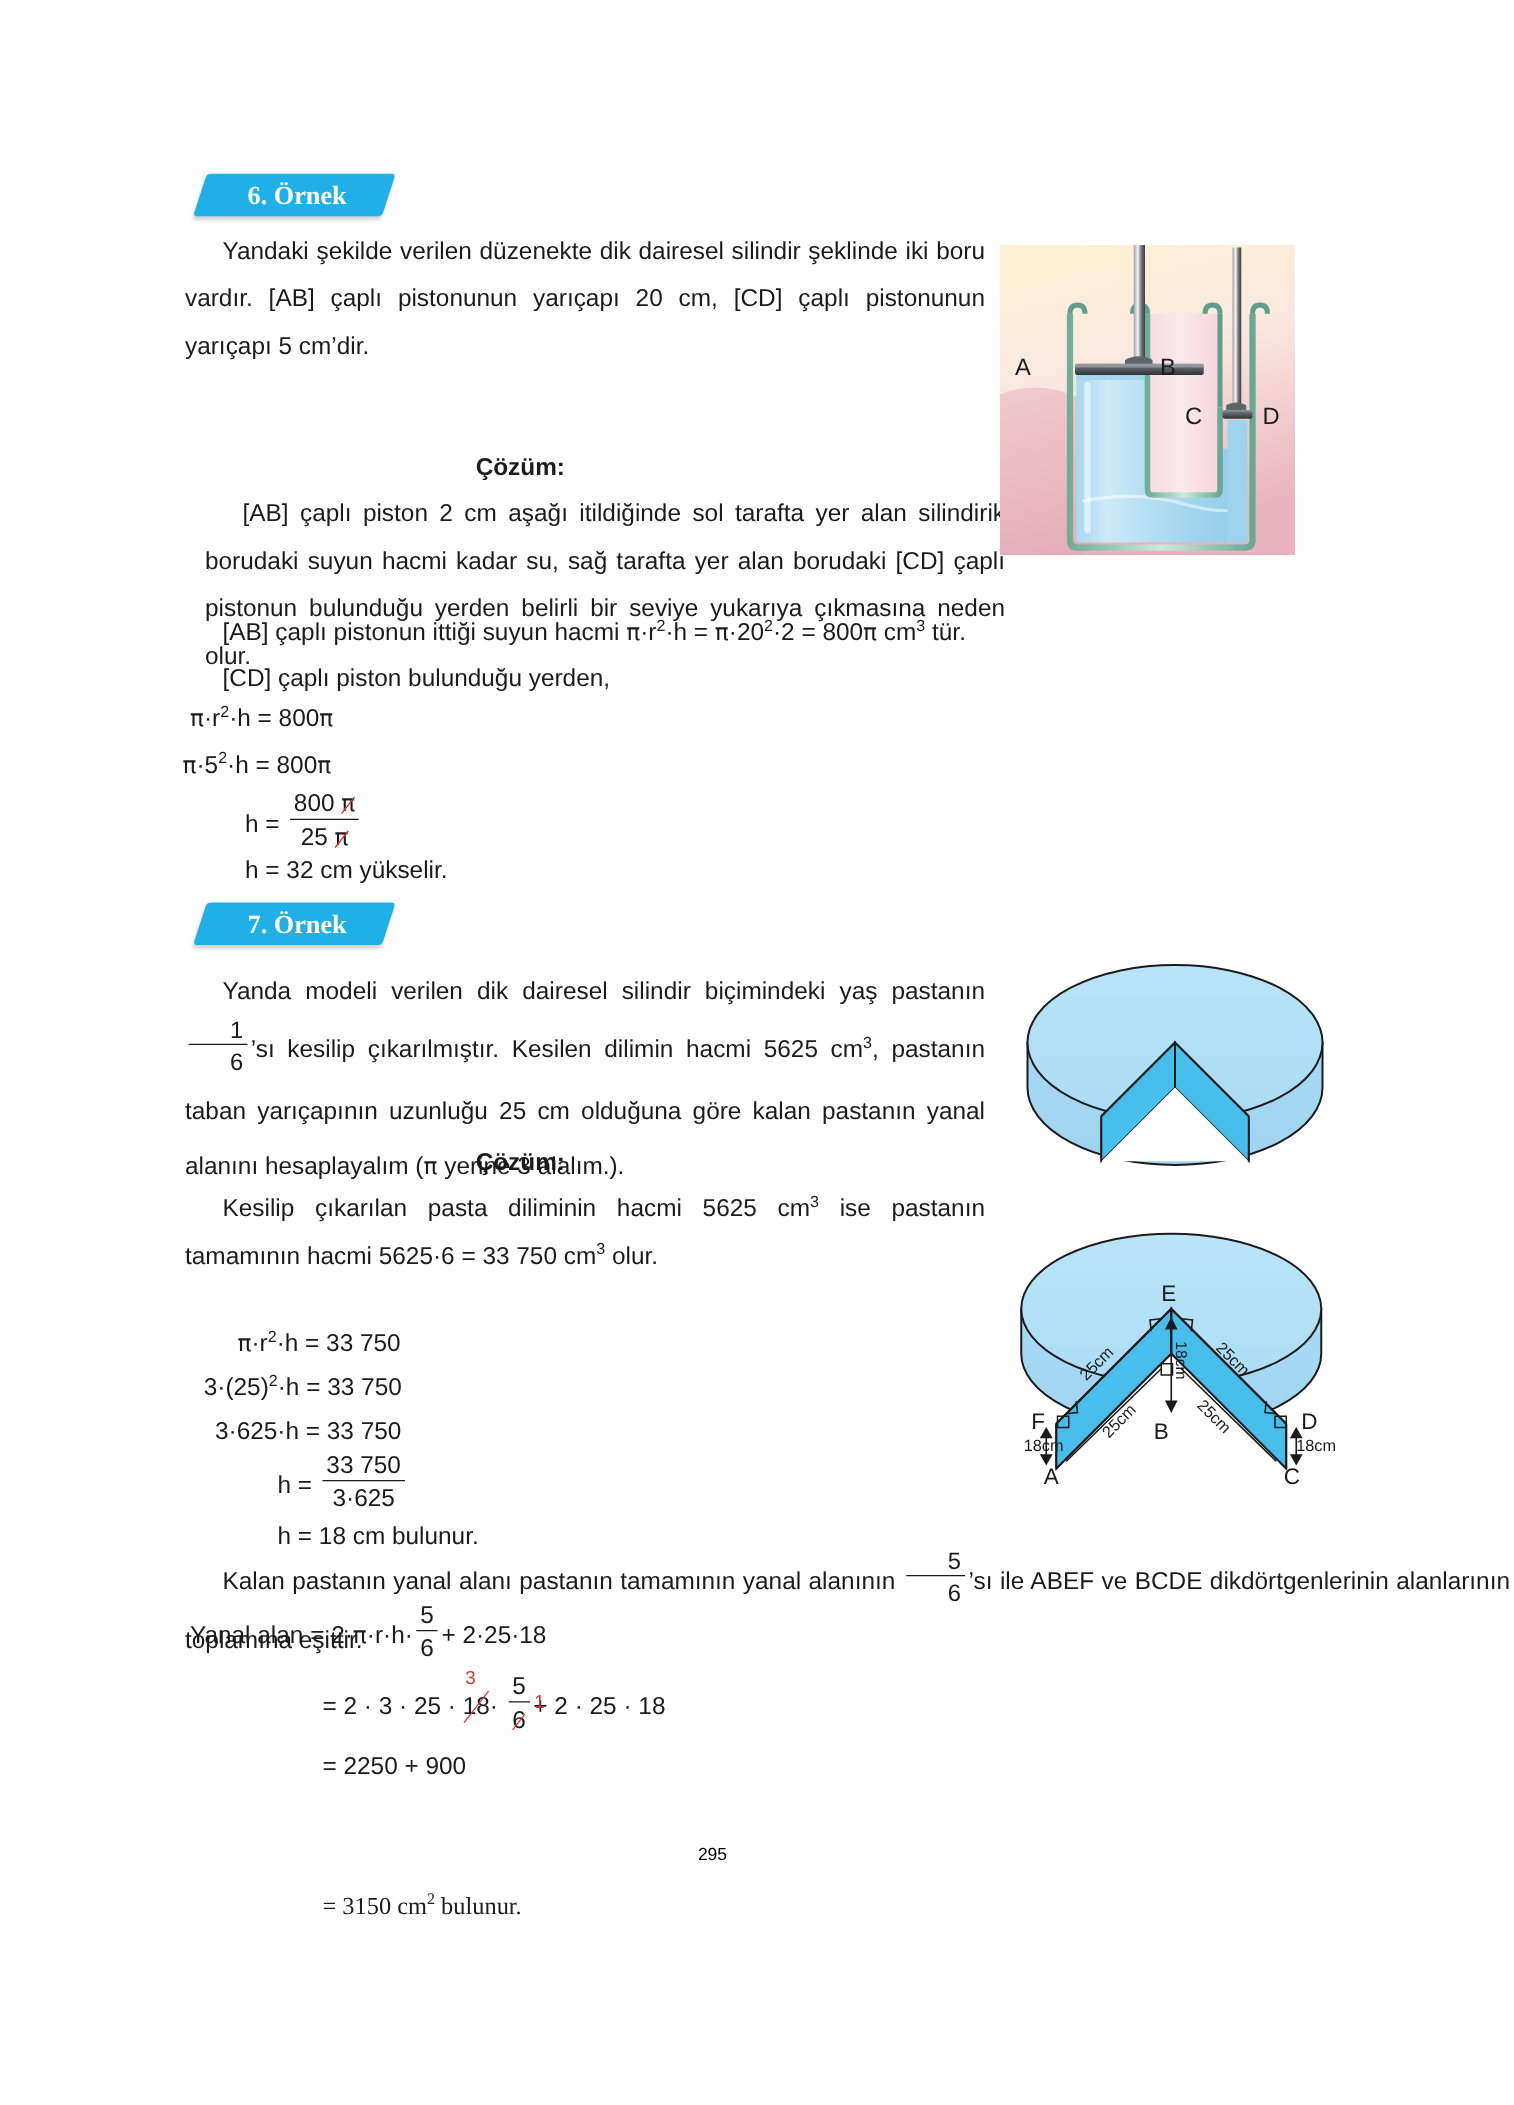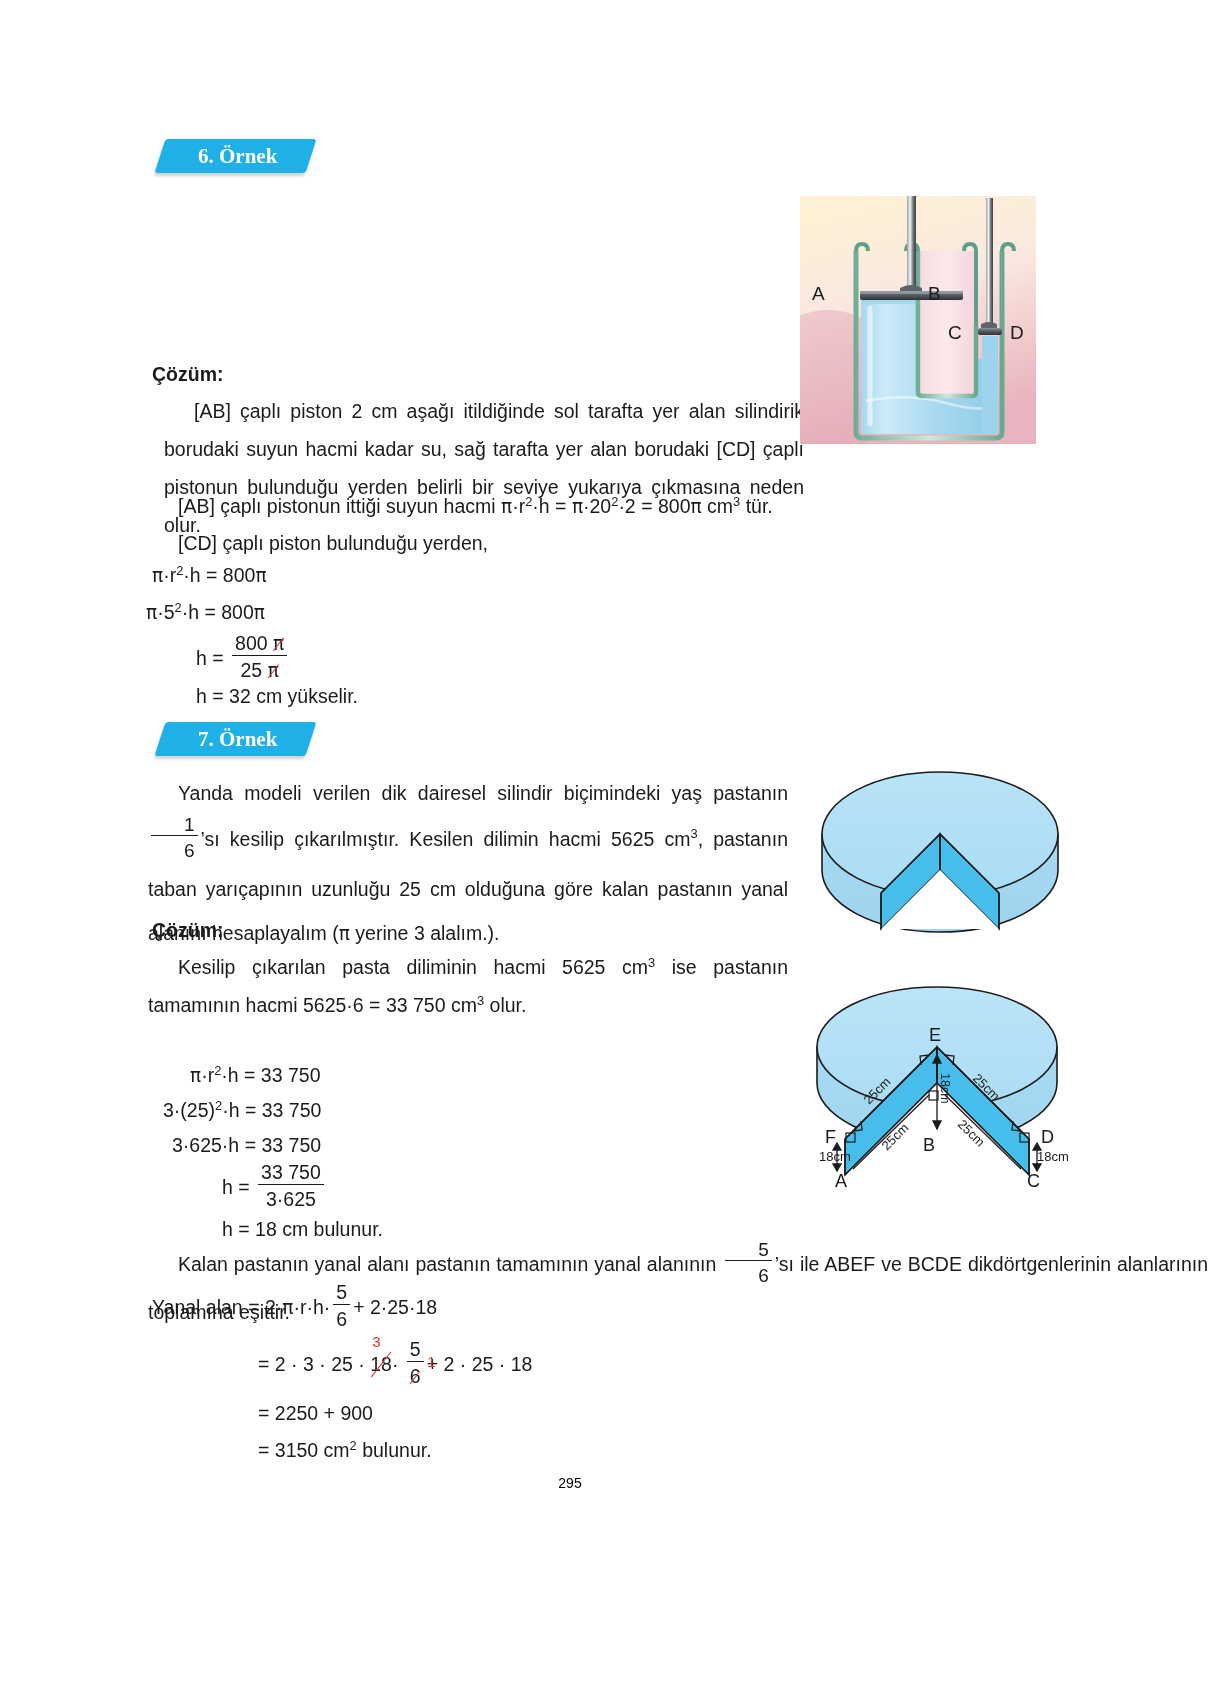--- a/index.html
+++ b/index.html
@@ -44,21 +44,21 @@
   
   .para {
     position: absolute;
     font-size: 19.5px;
     line-height: 38px;
     text-align: justify;
     color: #1b1b1b;
   }
   .para.indent { text-indent: 30px; }
   .nojust { text-align: left; }
-  .bold { font-weight: bold; }
+  .bold { font-weight: bold; text-align: right; }
 
   .eq {
     position: absolute;
     font-size: 19.5px;
     line-height: 36px;
     white-space: nowrap;
   }
 
   sup, .sup {
     font-size: 0.66em;
@@ -113,20 +113,21 @@
 </style>
 </head>
 <body>
 
 <div class="page">
 
   <div class="ribbon" style="left:160px; top:139px;">
     <span>6. Örnek</span>
   </div>
 
+  <div class="para indent" style="left:148px; top:182px; width:640px;">Yandaki şekilde verilen düzenekte dik dairesel silindir şeklinde iki boru vardır. [AB] çaplı pistonunun yarıçapı 20 cm, [CD] çaplı pistonunun yarıçapı 5 cm’dir.</div>
 
 
   <div class="para bold nojust" style="left:152px; top:355px; width:300px;">Çözüm:</div>
 
   <div class="para indent" style="left:148px; top:392px; width:640px;margin-left:16px;">[AB] çaplı piston 2 cm aşağı itildiğinde sol tarafta yer alan silindirik borudaki suyun hacmi kadar su, sağ tarafta yer alan borudaki [CD] çaplı pistonun bulunduğu yerden belirli bir seviye yukarıya çıkmasına neden olur.</div>
 
   <div class="para nojust" style="left:148px; top:487px; width:660px; text-indent:30px;">
     <span>[AB] çaplı pistonun ittiği suyun hacmi </span><span class="pi">π</span><span>·r</span><span class="sup">2</span><span>·h = </span><span class="pi">π</span><span>·20</span><span class="sup">2</span><span>·2 = 800</span><span class="pi">π</span><span> cm</span><span class="sup">3</span><span> tür.</span>
   </div>
 
@@ -289,21 +290,21 @@
       <span class="num">5</span>
       <span class="den" style="position:relative;">
         <span class="cancel">6</span>
         <span class="cancel-note" style="top:-8px; right:-12px;">1</span>
       </span>
     </span><span>+ 2 · 25 · 18</span>
   </div>
 
   <div class="eq" style="left:258px; top:1395px;">= 2250 + 900</div>
 
-  <div class="eq" style="left:258px; top:1432px;">
+  <div class="eq" style="left:258px; top:1508px;font-family:Liberation Serif, serif;">
     <span>= 3150 cm</span><span class="sup">2</span><span> bulunur.</span>
   </div>
 
   <div class="fig" style="left:815px; top:752px; width:250px; height:200px;">
     <svg width="250" height="200" viewBox="0 0 250 200">
       <defs>
         <linearGradient id="cakeTop" x1="0" y1="0" x2="0" y2="1">
           <stop offset="0%" stop-color="#b9e3f7"></stop>
           <stop offset="100%" stop-color="#a9dcf5"></stop>
         </linearGradient>

